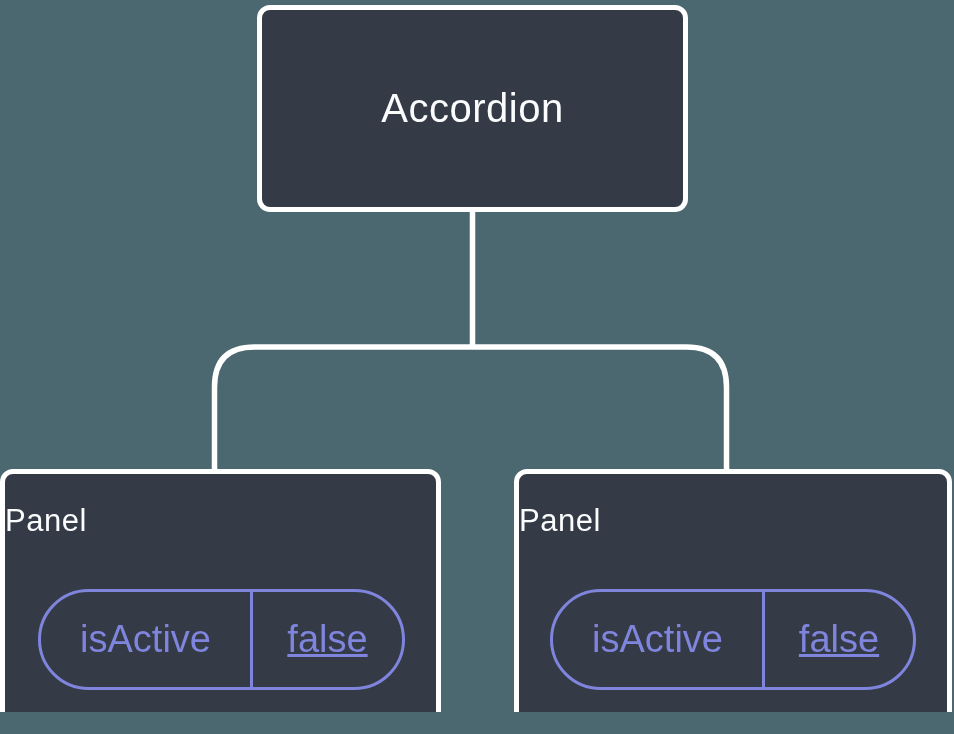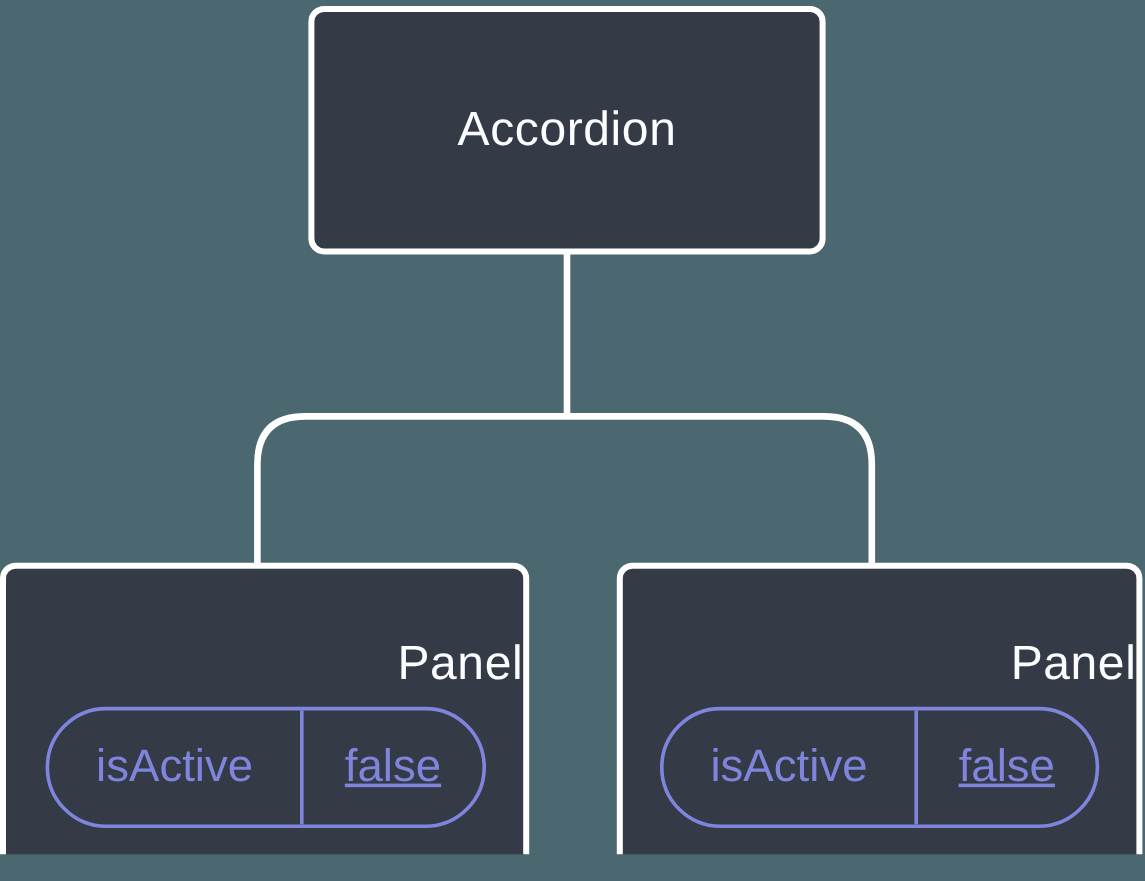--- a/index.html
+++ b/index.html
@@ -58,26 +58,26 @@
 
   .node.panel {
     top: 469px;
     height: 258px;
   }
   .node.panel-left  { left: 0px;   width: 441px; }
   .node.panel-right { left: 514px; width: 438px; }
 
   .panel-title {
     position: absolute;
-    left: 0; top: 52px;
+    left: 0; top: 20px;
     width: 100%;
-    text-align: right;
+    text-align: left;
     line-height: 54px;
     color: var(--title-text);
-    font-size: 40px;
+    font-size: 31px;
     font-weight: 500;
     letter-spacing: 0.5px;
   }
 
   .pill {
     position: absolute;
     top: 115px;
     height: 101px;
     border: 3px solid var(--state-accent);
     border-radius: 51px;

